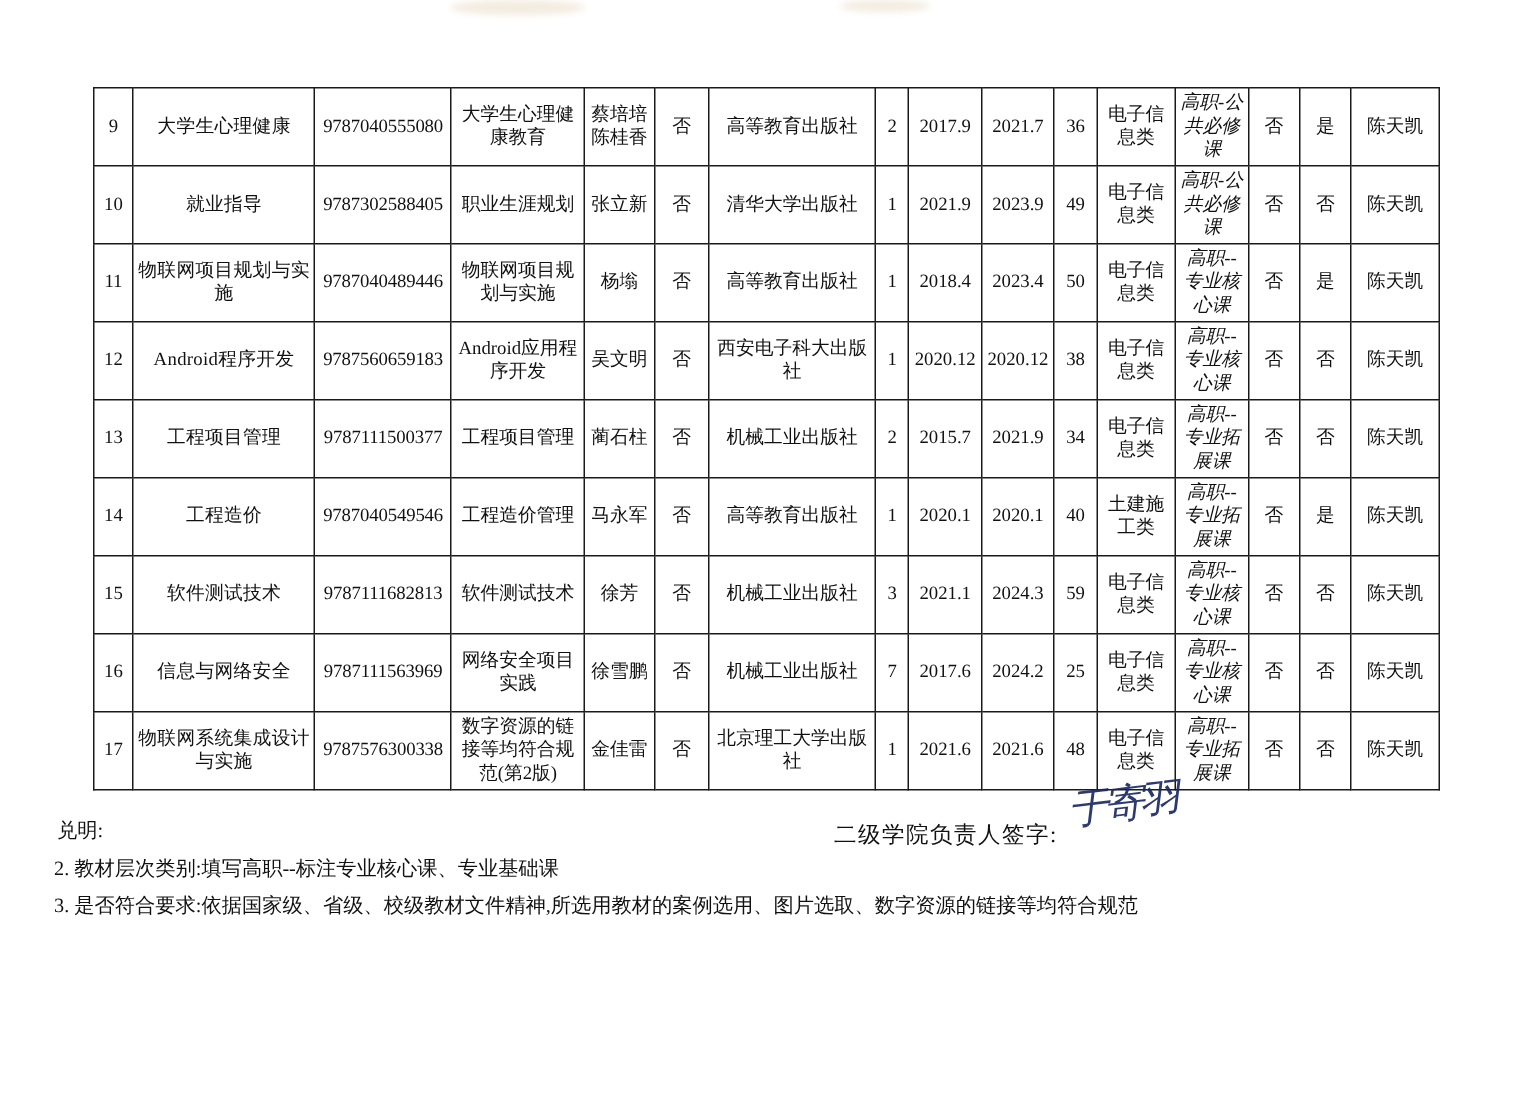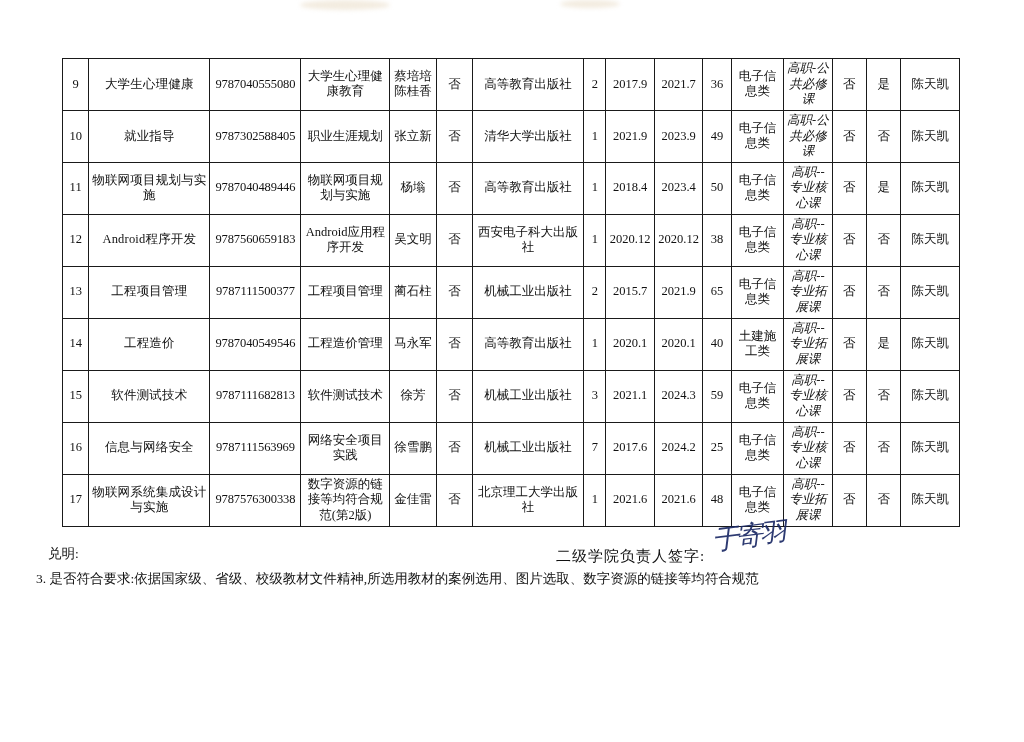--- a/index.html
+++ b/index.html
@@ -102,21 +102,21 @@
 
   .notes {
     position: absolute;
     left: 30px;
     top: 542px;
     width: 960px;
     font-size: 13.5px;
     line-height: 1.85;
   }
   .notes .note-title {
-    margin-left: 18px;
+    margin-left: 8px;
   }
   .notes .note-line {
     margin-left: 6px;
     white-space: nowrap;
   }
 </style>
 </head>
 <body>
 
 <div class="page">
@@ -226,21 +226,21 @@
         <td class="num">13</td>
         <td class="cname">工程项目管理</td>
         <td class="isbn">9787111500377</td>
         <td class="course">工程项目管理</td>
         <td class="person" style="white-space:pre-line">蔺石柱</td>
         <td class="num">否</td>
         <td class="press">机械工业出版社</td>
         <td class="num">2</td>
         <td class="num">2015.7</td>
         <td class="num">2021.9</td>
-        <td class="num">65</td>
+        <td class="num">34</td>
         <td class="kind">电子信息类</td>
         <td class="level">高职--专业拓展课</td>
         <td class="num">否</td>
         <td class="num">否</td>
         <td class="person">陈天凯</td>
       </tr>
 
       <tr style="height:52px">
         <td class="num">14</td>
         <td class="cname">工程造价</td>
@@ -318,16 +318,17 @@
       </tr>
 
     </tbody>
   </table>
 
   <div class="sign-row">二级学院负责人签字:</div>
   <div class="signature">于寄羽</div>
 
   <div class="notes">
     <div class="note-title">兑明:</div>
+    <div class="note-line">2. 教材层次类别:填写高职--标注专业核心课、专业基础课</div>
     <div class="note-line">3. 是否符合要求:依据国家级、省级、校级教材文件精神,所选用教材的案例选用、图片选取、数字资源的链接等均符合规范</div>
   </div>
 
 </div>
 
 </body></html>

